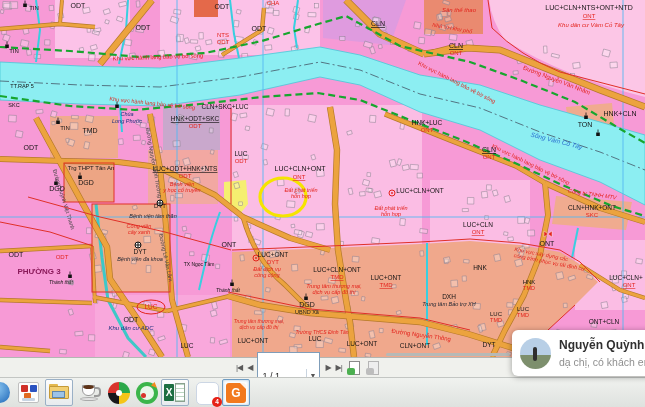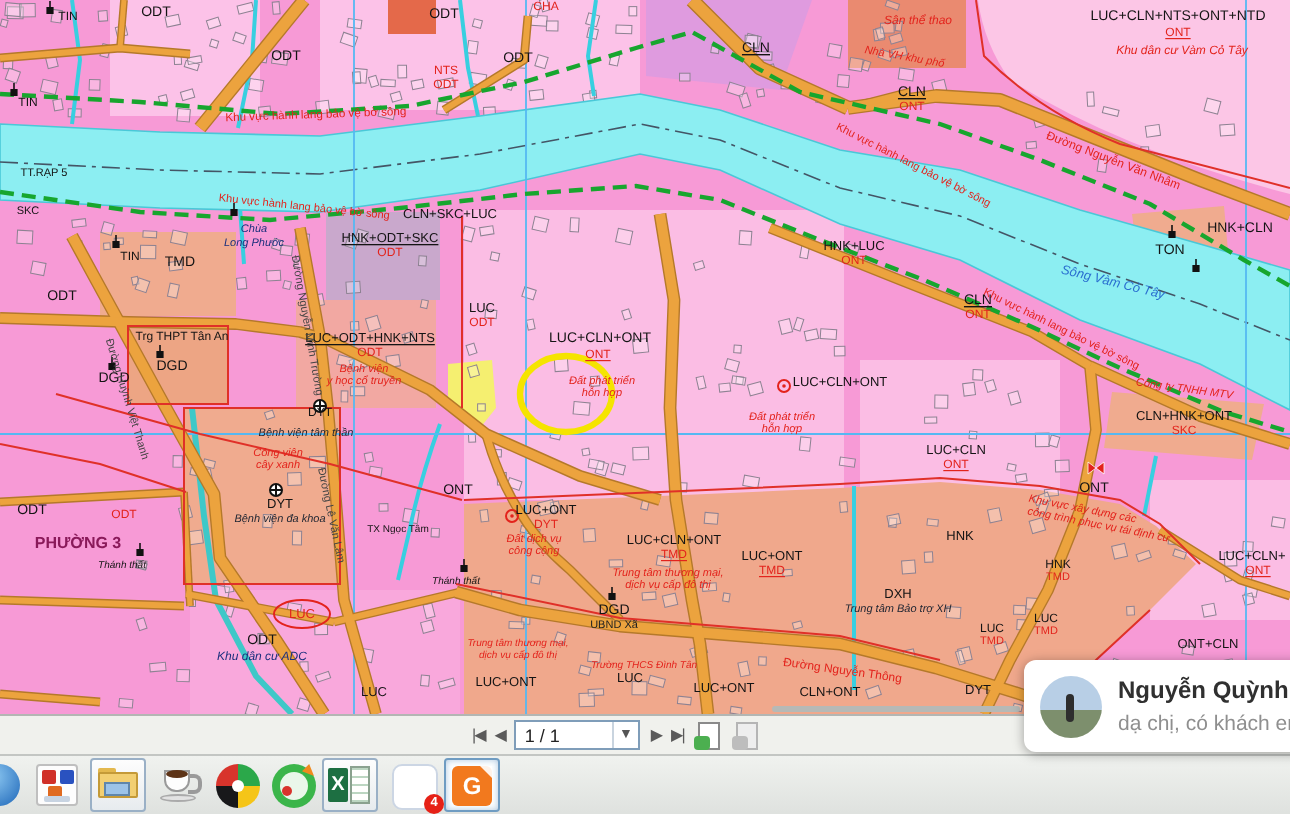--- a/index.html
+++ b/index.html
@@ -5,21 +5,21 @@
   html,body{margin:0;padding:0;background:#fff;font-family:"Liberation Sans",sans-serif;}
   #screen{position:relative;width:645px;height:407px;overflow:hidden;background:#fff;}
   
   #map-wrap{position:absolute;left:0;top:0;width:645px;height:357px;}
   #map-wrap svg{display:block;}
   svg text{font-family:"Liberation Sans",sans-serif;}
   
   #hscroll{position:absolute;left:386px;top:353px;width:124px;height:3px;background:#b6b9b6;border-radius:2px;}
   #toolbar{position:absolute;left:0;top:357px;width:645px;height:20px;background:#f0f1ed;border-top:1px solid #b3b6b3;display:flex;align-items:center;box-sizing:border-box;padding-left:236px;gap:5px;}
   .navg{font-size:8px;color:#5a5a5a;line-height:1;cursor:default;letter-spacing:-1px;}
-  #pagebox{width:56px;height:13px;background:#fff;border:1px solid #7f9db9;display:flex;align-items:center;justify-content:space-between;font-size:9px;color:#222;padding:0 1px 0 4px;}
+  #pagebox{width:56px;height:13px;background:#fff;border:1px solid #7f9db9;display:flex;align-items:center;justify-content:space-between;font-size:9px;color:#222;padding:16px 1px 0 4px;}
   #pagebox .combo{border-left:1px solid #c9d4df;padding:0 2px;font-size:7px;color:#555;height:100%;display:flex;align-items:center;}
   .vicon{width:14px;height:15px;position:relative;}
   .vicon .pg{position:absolute;left:2px;top:1px;width:9px;height:12px;background:#fff;border:1px solid #8a8a8a;}
   .vicon .arr{position:absolute;left:0;bottom:0;width:8px;height:7px;border-radius:2px;}
   .vicon.colored .arr{background:#4caf50;}
   .vicon.grayed .pg{border-color:#b5b5b5;background:#eee;}
   .vicon.grayed .arr{background:#bdbdbd;}
   
   #taskbar{position:absolute;left:0;top:377px;width:645px;height:30px;background:linear-gradient(#f0f2ef,#dee1de);border-top:1px solid #c3c6c3;}
   .tkicon{position:absolute;top:4px;}

